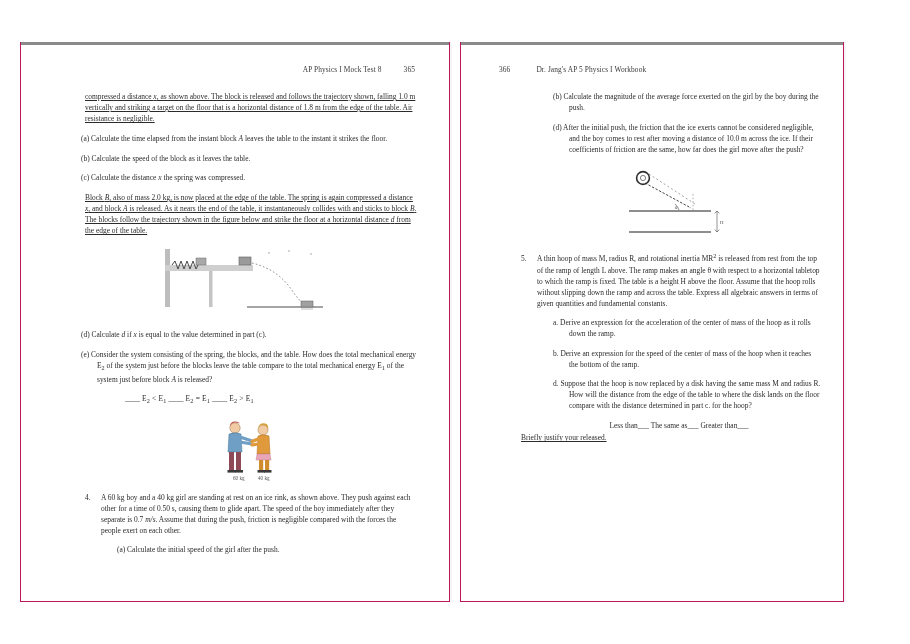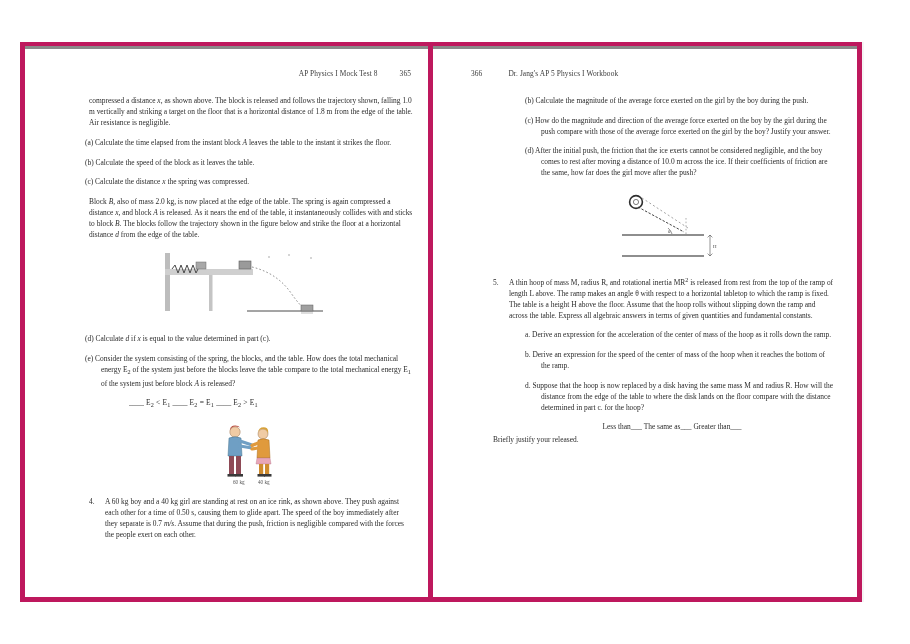--- a/index.html
+++ b/index.html
@@ -12,32 +12,32 @@
     overflow: hidden;
   }
   #viewer {
     position: relative;
     width: 910px; height: 644px;
     background: #ffffff;
   }
   .page {
     position: absolute;
     background: #ffffff;
-    border: 5px solid #be185d;
+    border: 1px solid #be185d;
     box-shadow: 2px 0 0 rgba(0,0,0,0.04);
   }
   .page::before {
     content: "";
     position: absolute;
     left: 0; right: 0; top: -1px;
     height: 3px;
     background: #8a8a8a;
   }
   .page-left  { left: 20px;  top: 42px; width: 430px; height: 560px; }
-  .page-right { left: 428px; top: 42px; width: 434px; height: 560px; }
+  .page-right { left: 460px; top: 42px; width: 384px; height: 560px; }
 
   .page-inner { position: relative; width: 100%; height: 100%; padding: 0; }
 
   
   .runhead {
     position: absolute;
     top: 22px;
     font-size: 7.4px;
     color: #3a3a3a;
     letter-spacing: .1px;
@@ -54,21 +54,21 @@
     position: absolute;
     left: 64px; right: 32px;
     top: 48px;
     font-size: 7.45px;
     line-height: 11.1px;
     color: #2b2b2b;
     text-align: left;
   }
   .page-right .body { left: 60px; right: 22px; }
 
-  p.para { margin: 0 0 9px 0; }
+  p.para { margin: 0 0 9px 0; text-decoration: underline; }
 
   
   .sub {
     margin: 0 0 8.5px 0;
     padding-left: 12px;
     text-indent: -16px;
   }
   .page-right .sub { padding-left: 15px; text-indent: -15px; }
 
   
@@ -215,38 +215,40 @@
 
             <text x="22" y="63.5" font-size="5.2" fill="#555" font-family="Liberation Serif, serif">60 kg</text>
             <text x="47" y="63.5" font-size="5.2" fill="#555" font-family="Liberation Serif, serif">40 kg</text>
           </svg>
         </div>
 
         <p class="numbered">
           <span class="lead">4.</span><span>A 60 kg boy and a 40 kg girl are standing at rest on an ice rink, as shown above. They push against each other for a time of 0.50 s, causing them to glide apart. The speed of the boy immediately after they separate is 0.7 <i>m/s</i>. Assume that during the push, friction is negligible compared with the forces the people exert on each other.</span>
         </p>
 
+        <div class="sub-indent">
+          <p class="sub">(a) Calculate the initial speed of the girl after the push.</p>
+        </div>
 
       </div>
     </div>
   </div>
 
   <div class="page page-right">
     <div class="page-inner">
 
       <div class="runhead runhead-right">
         <span class="folio">366</span><span class="title">Dr. Jang's AP 5 Physics I Workbook</span>
       </div>
 
       <div class="body">
 
         <div class="sub-indent">
           <p class="sub">(b) Calculate the magnitude of the average force exerted on the girl by the boy during the push.</p>
 
-          <p class="sub">(c) How do the magnitude and direction of the average force exerted on the boy by the girl during the push compare with those of the average force exerted on the girl by the boy? Justify your answer.</p>
 
           <p class="sub">(d) After the initial push, the friction that the ice exerts cannot be considered negligible, and the boy comes to rest after moving a distance of 10.0 m across the ice. If their coefficients of friction are the same, how far does the girl move after the push?</p>
         </div>
 
         <div class="fig-wrap fig-ramp">
           <svg class="fig-center" width="200" height="76" viewBox="0 0 200 76">
 
             <circle cx="72" cy="14" r="6.4" fill="none" stroke="#2e2e2e" stroke-width="1.6"></circle>
             <circle cx="72" cy="14" r="2.6" fill="none" stroke="#4a4a4a" stroke-width="0.7"></circle>
 

